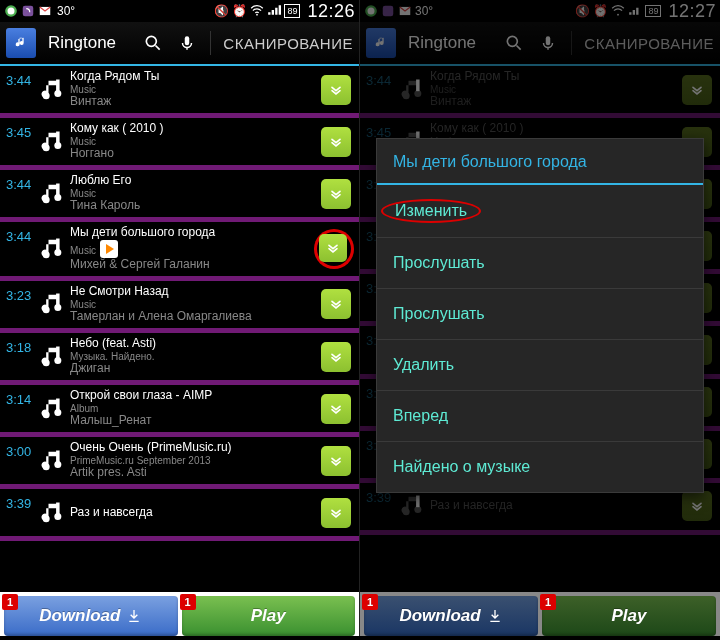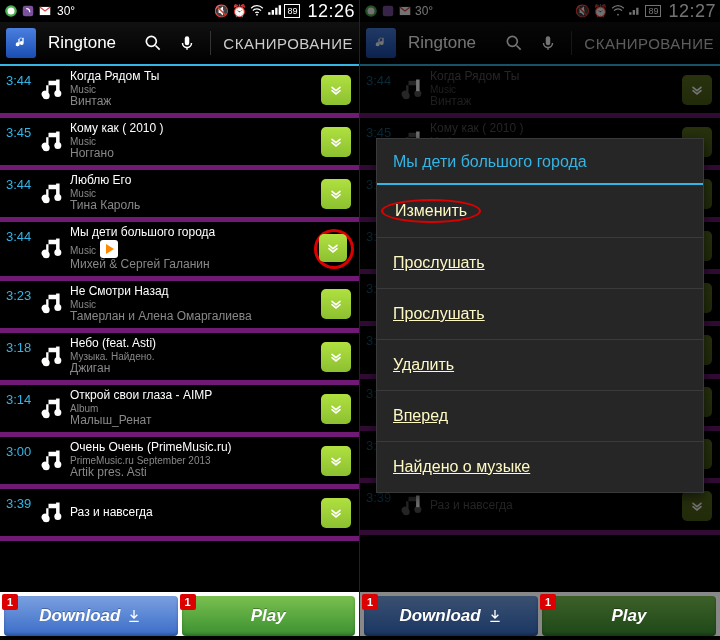--- a/index.html
+++ b/index.html
@@ -56,21 +56,21 @@
 .dim .noteic svg path,.dim .noteic svg circle{fill:#555 !important;}
 .dim .bbtn.dl{background:linear-gradient(#3a5070,#1a3664);}
 .dim .bbtn.pl{background:linear-gradient(#3d6028,#1d4818);}
 .dim .bottombar{background:#888;}
 .overlay { position:absolute; top:0;left:0;right:0;bottom:0; background:rgba(0,0,0,0.55); }
 
 
 .dialog { position:absolute; top:138px; left:16px; right:16px; background:#262626; border:1px solid #3a3a3a; box-shadow:0 4px 12px rgba(0,0,0,.6); z-index:10;}
 .dlgtitle { color:#33B5E5; font-size:16px; padding:14px 16px 12px;}
 .dlgdiv { height:2px; background:#33B5E5; margin:0;}
-.dlgitem { color:#fef9c3; font-size:16px; padding:16px 16px; border-bottom:1px solid #3a3a3a;text-decoration:underline;}
+.dlgitem { color:#5eead4; font-size:16px; padding:16px 16px; border-bottom:1px solid #3a3a3a;}
 .dlgitem:last-child{border-bottom:none;}
 .oval { display:inline-block; border:2px solid #d00; border-radius:50%/50%; padding:1px 12px; margin:-2px -12px;}
 
 </style>
 </head>
 <body>
 
 <div class="wrap">
 
   <div class="phone">

